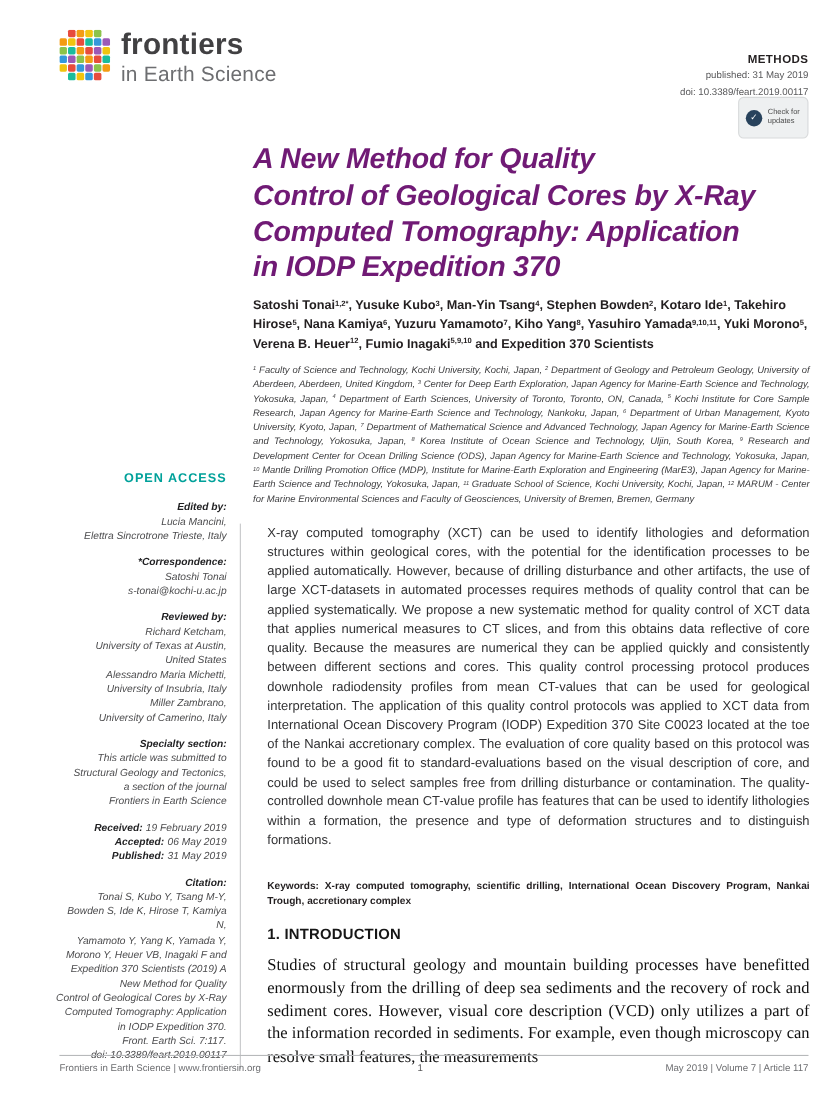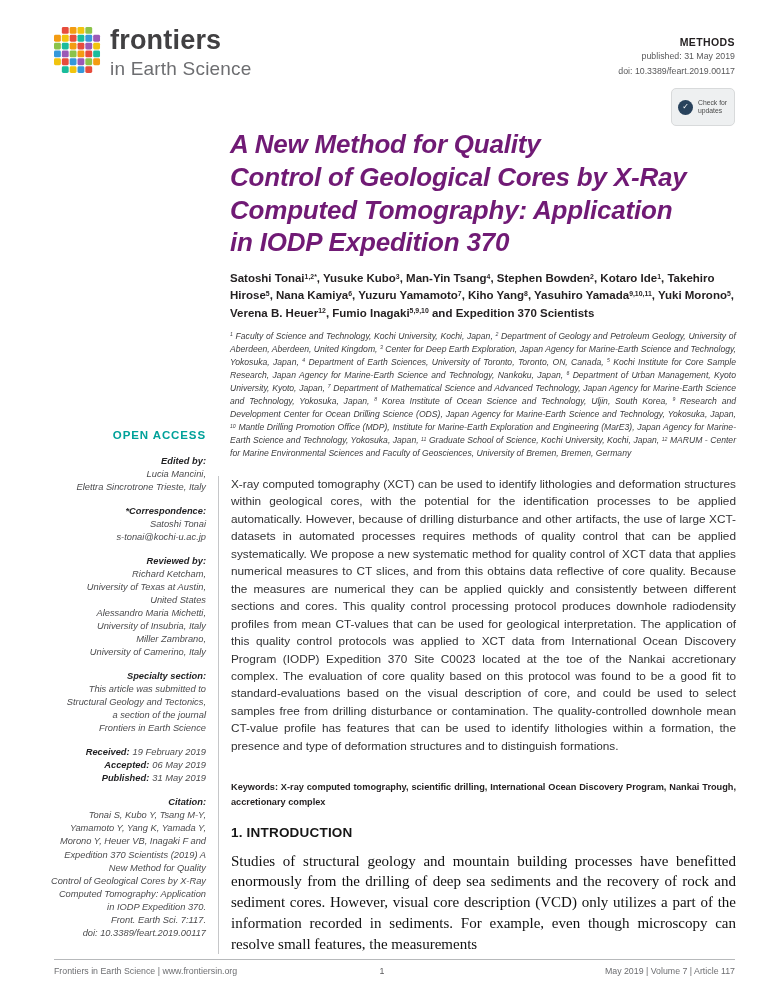--- a/index.html
+++ b/index.html
@@ -11,42 +11,42 @@
   }
   sup { font-size:0.6em; vertical-align:baseline; position:relative; top:-0.5em; white-space:nowrap; }
 
   
   .logo { position:absolute; left:54px; top:27px; display:flex; align-items:flex-start; gap:9px; }
   .logo svg { width:47px; height:47px; display:block; }
   .logo-name { font-size:27px; font-weight:700; color:#414042; line-height:1; letter-spacing:0.2px; }
   .logo-sub  { font-size:19px; font-weight:400; color:#6d6e71; margin-top:4px; letter-spacing:0.2px; }
 
   .header-meta { position:absolute; right:29px; top:36px; text-align:right; }
-  .article-type { font-size:10.5px; font-weight:700; color:var(--accent-dark); letter-spacing:0.4px; }
+  .article-type { font-size:10.5px; font-weight:700; color:var(--accent-dark); letter-spacing:0.4px;margin-top:12px; }
   .meta-line { font-size:8.8px; color:#58585a; margin-top:2px; line-height:1.45; }
 
   .crossmark {
     position:absolute; right:29px; top:88px; width:64px; height:38px;
     background:#eef0f1; border:1px solid #d8dadb; border-radius:5px;
     display:flex; align-items:center; gap:5px; padding:4px 6px; cursor:pointer;
   }
   .cm-circle { width:15px; height:15px; border-radius:50%; background:#28425c; flex:0 0 auto;
     display:flex; align-items:center; justify-content:center; }
   .cm-circle::after { content:"✓"; color:#fff; font-size:8px; line-height:1; }
   .cm-text { font-size:6.8px; color:#4a4a4a; line-height:1.25; }
 
   
   .main { position:absolute; left:230px; top:128px; width:506px; }
   .title { color:#701a75;font-style:italic; }
   .title .t-line { font-size:26px; font-weight:700; line-height:1.26; white-space:nowrap; letter-spacing:-0.2px; }
   .authors { margin-top:11px; font-size:11.5px; font-weight:700; color:var(--accent-dark); line-height:1.5; }
   .affiliations { margin-top:8px; font-size:8.6px; font-style:italic; color:#3d3d3f; line-height:1.52; text-align:justify; }
 
   
-  .ruled { position:absolute; left:218px; top:476px; width:518px; border-left:1px solid #c6c7c9; padding-left:12px; }
+  .ruled { position:absolute; left:218px; top:476px; width:518px; border-left:1px solid #c6c7c9; padding-left:24px; }
   .abstract { font-size:11.8px; color:#323234; line-height:1.48; text-align:justify; }
   .keywords { margin-top:25px; font-size:9.2px; font-weight:700; color:var(--accent-dark); line-height:1.55; text-align:justify; }
   .section-heading { margin-top:16px; font-size:13.5px; font-weight:700; color:#161616; letter-spacing:0.2px; }
   .body-text { margin-top:11px; font-family:Liberation Serif, serif; font-size:15px; color:#111; line-height:1.38; text-align:justify; }
 
   
   .sidebar { position:absolute; left:50px; top:427px; width:156px; text-align:right;
     font-style:italic; font-size:9.3px; color:#4c4c4e; line-height:1.4; }
   .open-access { font-style:normal; font-weight:700; font-size:11.5px; letter-spacing:0.9px;
     color:var(--open-access-teal); margin-bottom:12px; }
@@ -186,20 +186,21 @@
   <div class="date-line"><b>Received:</b><span class="dval">19 February 2019</span></div>
       <div class="date-line"><b>Accepted:</b><span class="dval">06 May 2019</span></div>
       <div class="date-line"><b>Published:</b><span class="dval">31 May 2019</span></div>
     </div>
 
   <div class="sb-block">
     <div class="sb-label">Citation:</div>
     <div>
 
     <div class="sb-line">Tonai S, Kubo Y, Tsang M-Y,</div>
+        <div class="sb-line">Bowden S, Ide K, Hirose T, Kamiya N,</div>
         <div class="sb-line">Yamamoto Y, Yang K, Yamada Y,</div>
         <div class="sb-line">Morono Y, Heuer VB, Inagaki F and</div>
         <div class="sb-line">Expedition 370 Scientists (2019) A</div>
         <div class="sb-line">New Method for Quality</div>
         <div class="sb-line">Control of Geological Cores by X-Ray</div>
         <div class="sb-line">Computed Tomography: Application</div>
         <div class="sb-line">in IODP Expedition 370.</div>
         <div class="sb-line">Front. Earth Sci. 7:117.</div>
         <div class="sb-line">doi: 10.3389/feart.2019.00117</div>
       </div>

